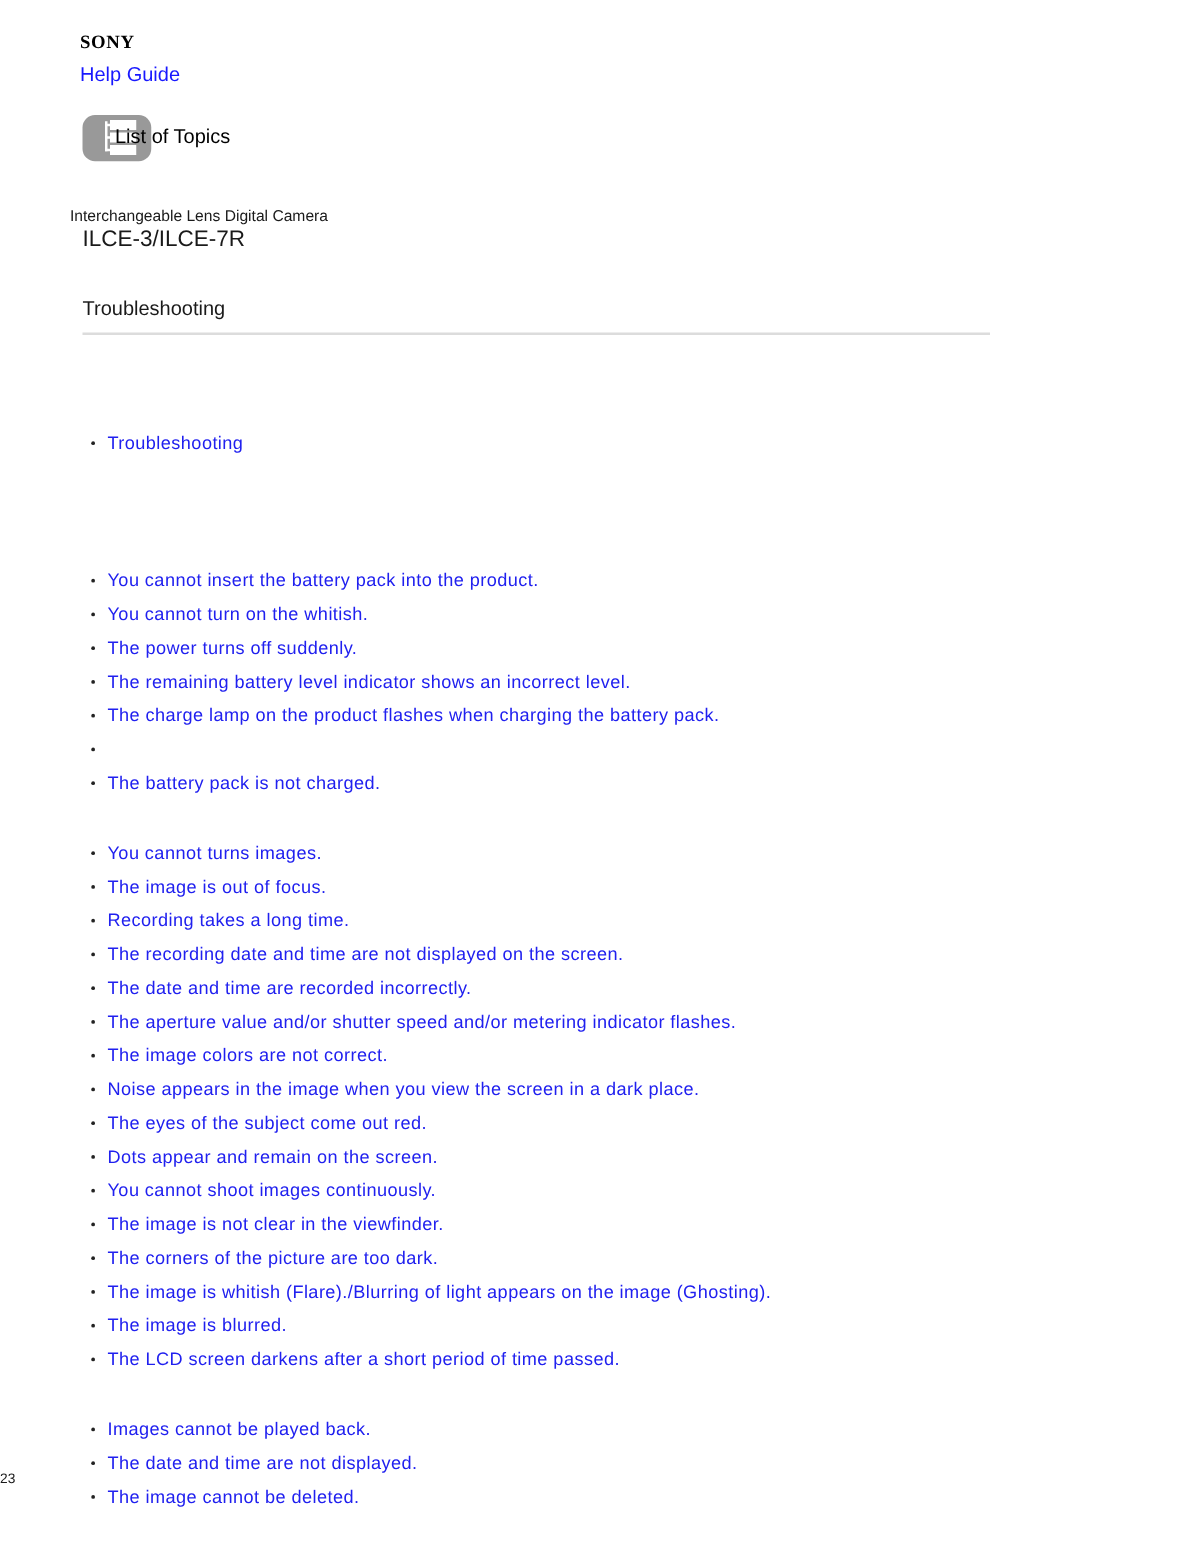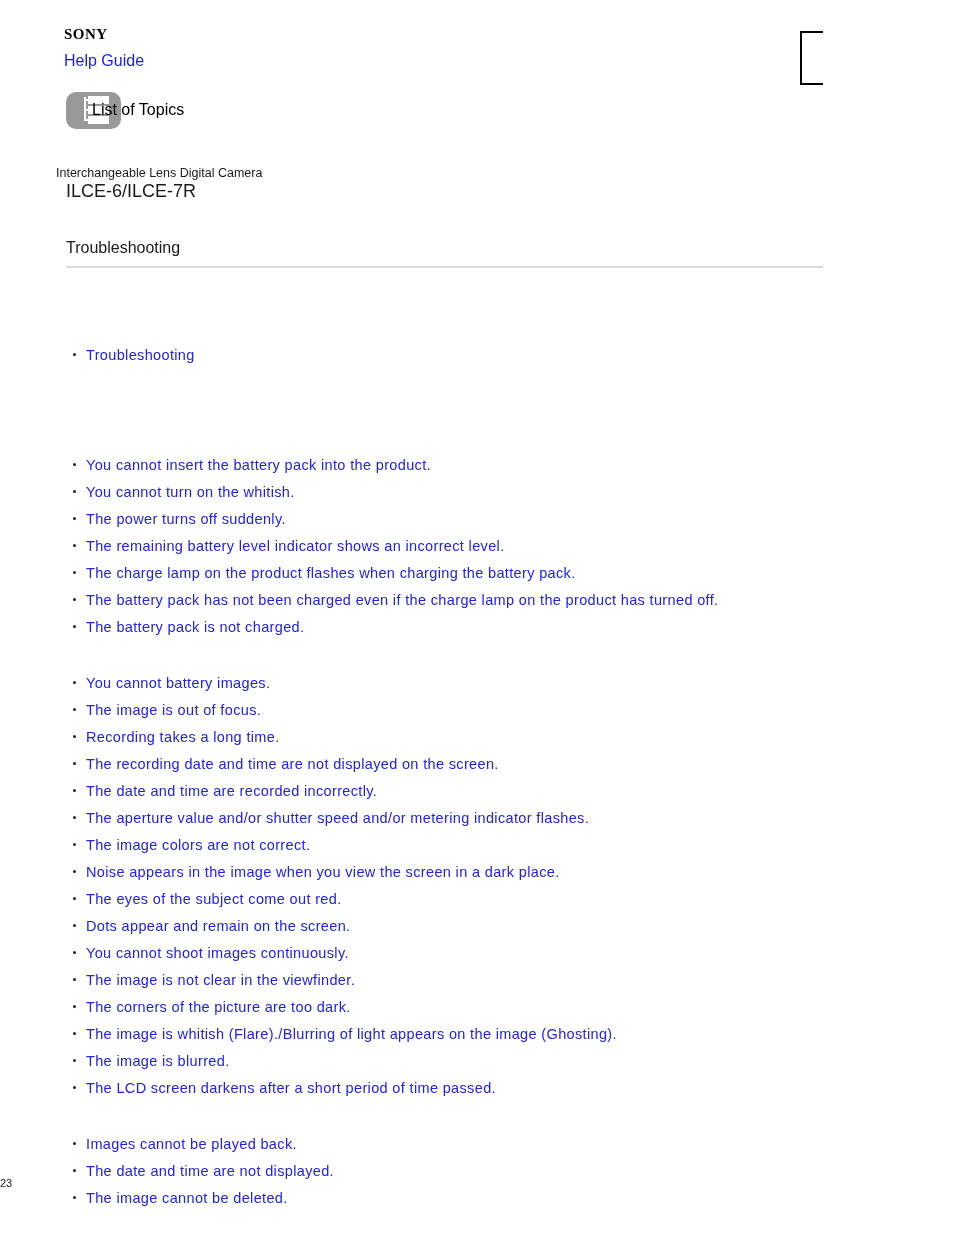--- a/index.html
+++ b/index.html
@@ -12,21 +12,20 @@
     height: 1235px;
     position: relative;
     font-family: "Liberation Sans", sans-serif;
     -webkit-font-smoothing: antialiased;
   }
   .page {
     position: relative;
     width: 792px;
     height: 1235px;
     overflow: hidden;
-    padding-left: 31px;
   }
 
   
   .sony-logo {
     position: absolute;
     left: 64px;
     top: 27px;
     font-family: "Liberation Serif", serif;
     font-weight: bold;
     font-size: 15px;
@@ -201,40 +200,40 @@
       <span class="box b1"></span>
       <span class="box b2"></span>
       <span class="box b3"></span>
     </div>
     <div class="topics-label">List of Topics</div>
   </div>
 
   <div class="header-box"></div>
 
   <div class="product-kind">Interchangeable Lens Digital Camera</div>
-  <div class="product-model">ILCE-6/ILCE-7R</div>
+  <div class="product-model">ILCE-3/ILCE-7R</div>
 
   <div class="section-title">Troubleshooting</div>
   <div class="divider"></div>
 
   <div class="groups" id="groups">
       <ul class="link-group" style="top: 341px;">
         <li class="link-item"><span class="bullet"></span><a href="#">Troubleshooting</a></li>
       </ul>
       <ul class="link-group" style="top: 451px;">
         <li class="link-item"><span class="bullet"></span><a href="#">You cannot insert the battery pack into the product.</a></li>
         <li class="link-item"><span class="bullet"></span><a href="#">You cannot turn on the whitish.</a></li>
         <li class="link-item"><span class="bullet"></span><a href="#">The power turns off suddenly.</a></li>
         <li class="link-item"><span class="bullet"></span><a href="#">The remaining battery level indicator shows an incorrect level.</a></li>
         <li class="link-item"><span class="bullet"></span><a href="#">The charge lamp on the product flashes when charging the battery pack.</a></li>
-        <li class="link-item"><span class="bullet"></span><a href="#">The battery pack has not been charged even if the charge lamp on the product has turned off.</a></li>
+        <li class="link-item"><span class="bullet"></span></li>
         <li class="link-item"><span class="bullet"></span><a href="#">The battery pack is not charged.</a></li>
       </ul>
       <ul class="link-group" style="top: 669px;">
-        <li class="link-item"><span class="bullet"></span><a href="#">You cannot battery images.</a></li>
+        <li class="link-item"><span class="bullet"></span><a href="#">You cannot turns images.</a></li>
         <li class="link-item"><span class="bullet"></span><a href="#">The image is out of focus.</a></li>
         <li class="link-item"><span class="bullet"></span><a href="#">Recording takes a long time.</a></li>
         <li class="link-item"><span class="bullet"></span><a href="#">The recording date and time are not displayed on the screen.</a></li>
         <li class="link-item"><span class="bullet"></span><a href="#">The date and time are recorded incorrectly.</a></li>
         <li class="link-item"><span class="bullet"></span><a href="#">The aperture value and/or shutter speed and/or metering indicator flashes.</a></li>
         <li class="link-item"><span class="bullet"></span><a href="#">The image colors are not correct.</a></li>
         <li class="link-item"><span class="bullet"></span><a href="#">Noise appears in the image when you view the screen in a dark place.</a></li>
         <li class="link-item"><span class="bullet"></span><a href="#">The eyes of the subject come out red.</a></li>
         <li class="link-item"><span class="bullet"></span><a href="#">Dots appear and remain on the screen.</a></li>
         <li class="link-item"><span class="bullet"></span><a href="#">You cannot shoot images continuously.</a></li>

